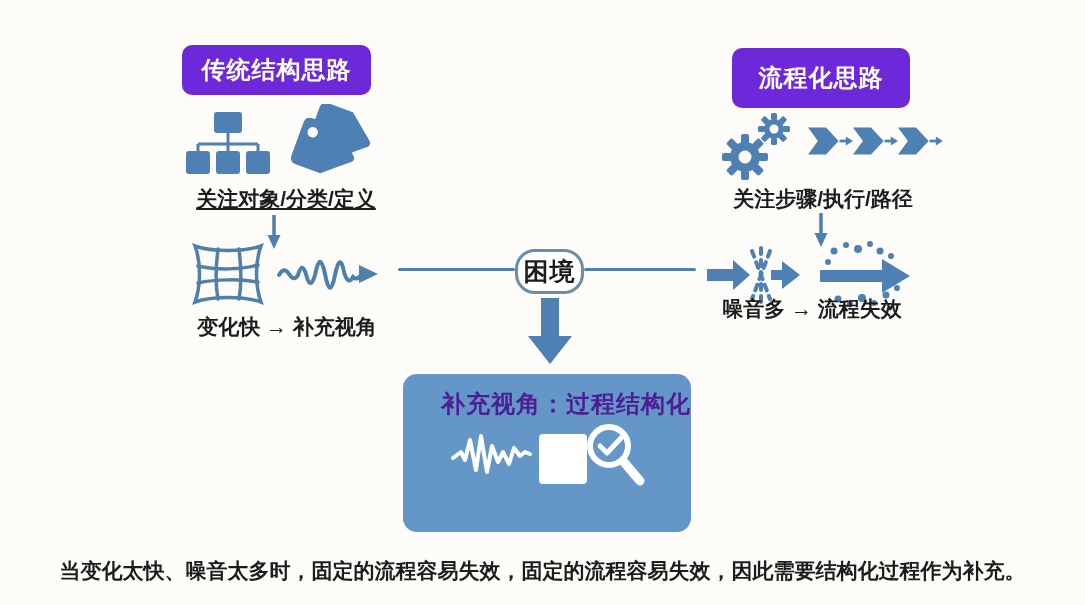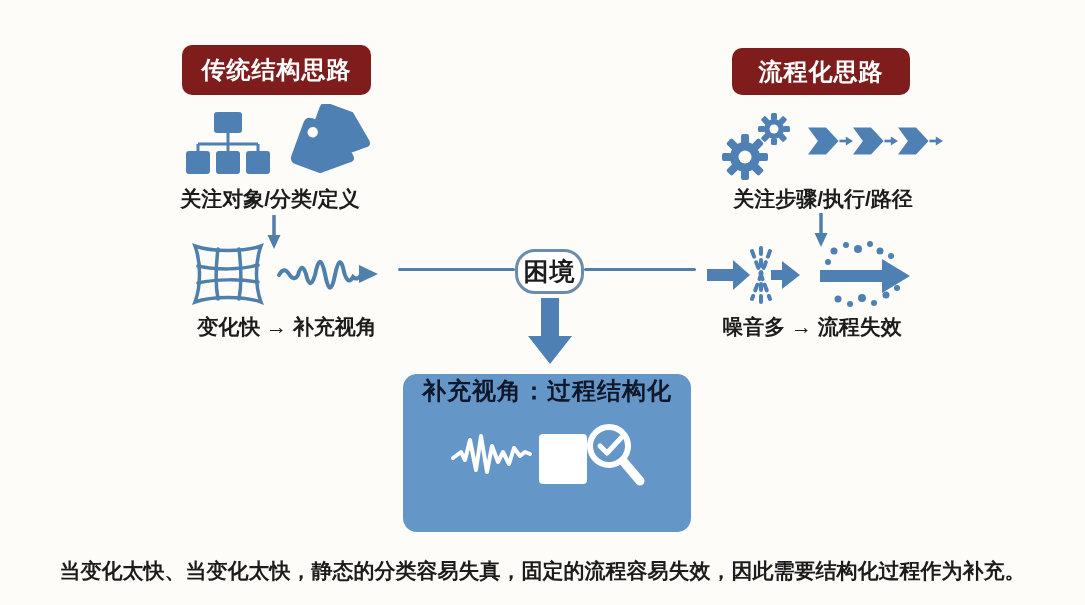--- a/index.html
+++ b/index.html
@@ -5,34 +5,34 @@
   * { margin:0; padding:0; box-sizing:border-box; }
   html,body { width:1085px; height:605px; }
   body {
     position:relative; overflow:hidden;
     background:#fdfcf9;
     font-family:"Liberation Sans", sans-serif;
     color:#1c1c1c;
   }
   .abs { position:absolute; }
   .hdr {
-    background:#7f1d1d; color:#fff; font-weight:bold; font-size:24px;
+    background:#6d28d9; color:#fff; font-weight:bold; font-size:24px;
     display:flex; align-items:center; justify-content:center;
     border-radius:10px; letter-spacing:1px;
   }
   .lbl { font-weight:bold; font-size:21px; text-align:center; color:#1c1c1c; white-space:nowrap; }
   .dilemma {
     background:#ffffff; border:3px solid #6b8cab; border-radius:20px;
     display:flex; align-items:center; justify-content:center;
     font-weight:bold; font-size:25px; letter-spacing:1px;
   }
   .connector { background:#4f7fab; height:3px; border-radius:2px; }
   .panel { background:#6496c7; border-radius:14px; }
-  .panel-title { position:absolute; left:0; top:1px; width:100%; text-align:center;
-    color:#0f172a; font-weight:bold; font-size:24px; letter-spacing:1px; }
+  .panel-title { position:absolute; left:0; top:14px; width:100%; text-align:right;
+    color:#4c1d95; font-weight:bold; font-size:24px; letter-spacing:1px; }
   .panel-cap { position:absolute; left:0; top:117px; width:100%; text-align:center;
     color:#fff; font-weight:bold; font-size:20px; }
   .footer { position:absolute; left:0; top:557px; width:1085px; text-align:center;
     font-size:21px; font-weight:bold; color:#1c1c1c; }
   svg { display:block; }
 </style>
 </head>
 <body>
 
 <div class="abs hdr" style="left:182px; top:45px; width:189px; height:50px;">
@@ -58,21 +58,21 @@
         <path d="M12 4 L38 4 L62 24 Q68 28.5 62 33 L38 53 L12 53 Q5 53 5 46 L5 11 Q5 4 12 4 Z"></path>
       </g>
       <g transform="translate(1,16) rotate(20 33 28)">
         <path d="M12 4 L38 4 L62 24 Q68 28.5 62 33 L38 53 L12 53 Q5 53 5 46 L5 11 Q5 4 12 4 Z"></path>
         <circle cx="17" cy="17" r="5.2" fill="#fdfcf9"></circle>
       </g>
     </g>
   </svg>
 </div>
 
-<div class="abs lbl" style="left:124px; top:185px; width:292px;">关注对象/分类/定义</div>
+<div class="abs lbl" style="left:140px; top:185px; width:292px;text-decoration:underline;">关注对象/分类/定义</div>
 
 <div class="abs" style="left:266px; top:215px;">
   <svg width="16" height="36" viewBox="0 0 16 36">
     <path d="M8 1 V21" stroke="#4f7fab" stroke-width="3.5" stroke-linecap="round" fill="none"></path>
     <polygon points="1.5,20 14.5,20 8,34" fill="#4f7fab"></polygon>
   </svg>
 </div>
 
 <div class="abs" style="left:190px; top:239px;">
   <svg width="76" height="70" viewBox="0 0 76 70" fill="none" stroke="#4f7fab" stroke-width="3.5" stroke-linecap="round">
@@ -120,21 +120,21 @@
     <svg width="115" height="76" viewBox="0 0 115 76">
       <rect x="2" y="18" width="48" height="50" rx="4" fill="#ffffff"></rect>
       <circle cx="72" cy="30" r="19" fill="#6496c7" stroke="#ffffff" stroke-width="6"></circle>
       <path d="M63 30 l7 7 l14 -15" stroke="#ffffff" stroke-width="5" fill="none" stroke-linecap="round" stroke-linejoin="round"></path>
       <line x1="86" y1="45" x2="103" y2="65" stroke="#ffffff" stroke-width="9" stroke-linecap="round"></line>
     </svg>
   </div>
 
 </div>
 
-<div class="abs hdr" style="left:732px; top:48px; width:178px; height:47px;">
+<div class="abs hdr" style="left:732px; top:48px; width:178px; height:60px;">
   <span>流程化思路</span>
 </div>
 
 <div class="abs" style="left:718px; top:105px;">
   <svg width="80" height="82" viewBox="0 0 80 82">
     <g fill="#4e80b4">
       <g transform="translate(27,52)">
         <rect x="-4" y="-23" width="8" height="10" rx="2"></rect>
         <rect x="-4" y="-23" width="8" height="10" rx="2" transform="rotate(45)"></rect>
         <rect x="-4" y="-23" width="8" height="10" rx="2" transform="rotate(90)"></rect>
@@ -224,15 +224,15 @@
       <circle cx="20" cy="60" r="3.5"></circle>
       <circle cx="32" cy="65" r="3"></circle>
       <circle cx="44" cy="59" r="4"></circle>
       <circle cx="56" cy="64" r="3"></circle>
       <circle cx="68" cy="56" r="3.5"></circle>
       <circle cx="79" cy="49" r="3"></circle>
     </g>
   </svg>
 </div>
 
-<div class="abs lbl" style="left:662px; top:313px; width:300px;">噪音多 → 流程失效</div>
-
-<div class="footer">当变化太快、当变化太快，静态的分类容易失真，固定的流程容易失效，因此需要结构化过程作为补充。</div>
+<div class="abs lbl" style="left:662px; top:295px; width:300px;">噪音多 → 流程失效</div>
+
+<div class="footer">当变化太快、噪音太多时，固定的流程容易失效，固定的流程容易失效，因此需要结构化过程作为补充。</div>
 
 </body></html>

